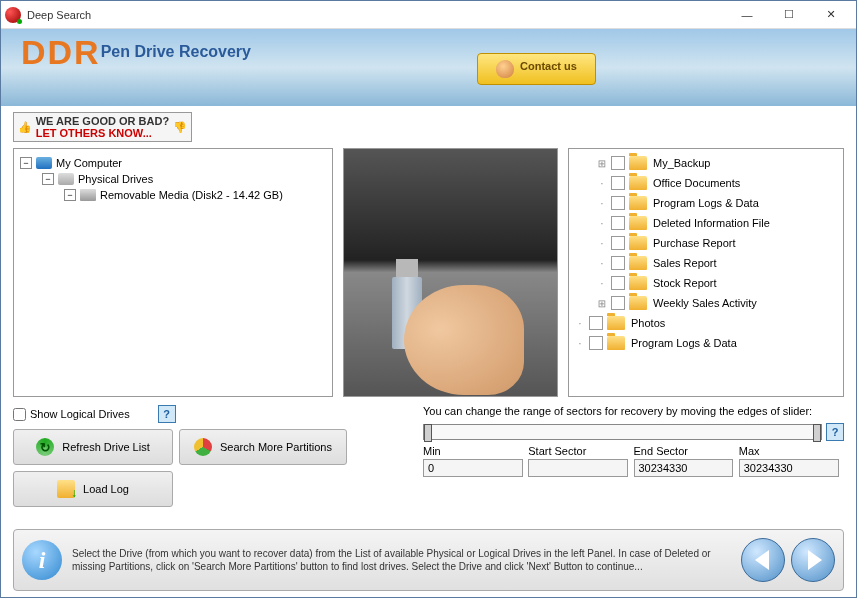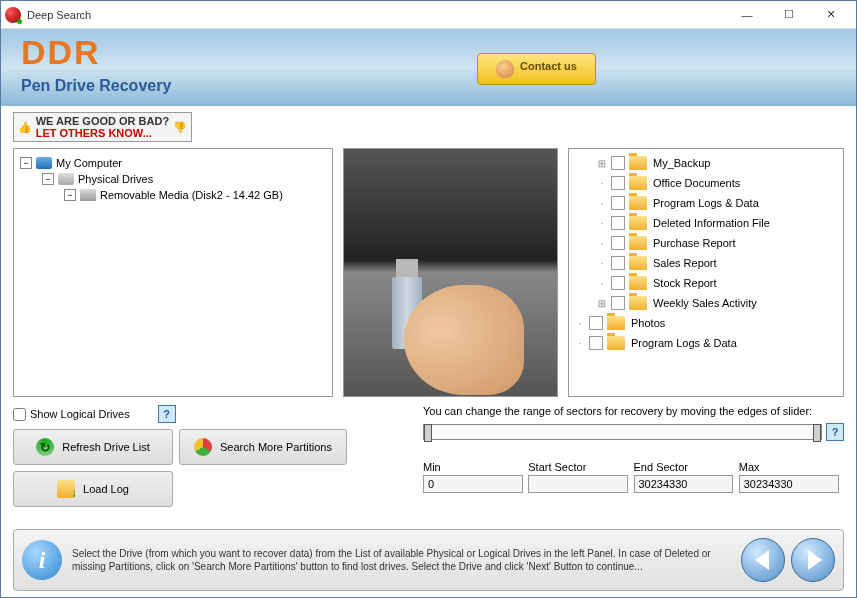--- a/index.html
+++ b/index.html
@@ -8,21 +8,21 @@
 .window { width: 857px; height: 598px; border: 1px solid #5a7aa0; display: flex; flex-direction: column; }
 
 .titlebar { height: 28px; background: #fff; display: flex; align-items: center; padding: 8px 4px; border-bottom: 1px solid #ddd; }
 .titlebar .app-icon { width: 16px; height: 16px; margin-right: 6px; background: radial-gradient(circle at 30% 30%, #f55, #900); border-radius: 50%; position: relative; }
 .titlebar .app-icon::after { content: ''; position: absolute; width: 5px; height: 5px; background: #0a0; border-radius: 50%; right: -1px; bottom: -1px; }
 .titlebar .title { flex: 1; color: #333; }
 .title-buttons { display: flex; }
 .title-btn { width: 42px; height: 24px; display: flex; align-items: center; justify-content: center; color: #333; cursor: pointer; }
 
 .banner { height: 80px; background: linear-gradient(180deg, #a0c8e8 0%, #d0e4f0 50%, #8bb8d8 100%); display: flex; align-items: flex-start; padding: 6px 20px; position: relative; }
-.banner-left { display: flex; flex-direction: column; }
+.banner-left { display: flex; flex-direction: row; }
 .logo { font-size: 34px; font-weight: bold; color: #e87722; font-family: 'Arial Black', sans-serif; letter-spacing: 2px; line-height: 1; }
 .product-name { font-size: 16px; color: #2a5a9a; font-weight: bold; margin-top: 8px; }
 .contact-btn { position: absolute; left: 460px; top: 24px; padding: 6px 18px; background: linear-gradient(180deg, #ffe680, #f0c020); border: 1px solid #c09000; border-radius: 4px; display: flex; align-items: flex-start; gap: 6px; font-weight: bold; color: #6a4a00; cursor: pointer; margin-left: 16px; }
 .contact-icon { width: 18px; height: 18px; background: radial-gradient(circle at 40% 35%, #ffd090, #d08040); border-radius: 50% 50% 45% 45%; position: relative; }
 
 .feedback-bar { padding: 6px 12px; }
 .feedback-btn { display: inline-flex; align-items: center; padding: 2px 4px; border: 1px solid #999; background: #f5f5f5; font-family: 'Courier New', monospace; font-size: 10px; font-weight: bold; }
 .feedback-btn .thumb-up { color: #0066cc; margin-right: 4px; }
 .feedback-btn .line1 { color: #333; }
 .feedback-btn .line2 { color: #c00; }
@@ -72,21 +72,21 @@
 .icon-refresh::after { content: '↻'; position: absolute; inset: 0; display: flex; align-items: center; justify-content: center; color: #050; font-size: 13px; font-weight: bold; }
 .icon-pie { background: conic-gradient(#e04040 0 120deg, #40b040 120deg 240deg, #f0c030 240deg 360deg); }
 .icon-load { width: 18px; height: 18px; background: linear-gradient(180deg, #ffe088, #f0b030); border-radius: 2px; position: relative; }
 .icon-load::after { content: '↓'; position: absolute; right: -2px; bottom: -2px; color: #0a0; font-weight: bold; font-size: 12px; }
 
 .right-controls { flex: 1; }
 .sector-text { margin-bottom: 6px; }
 .slider-row { display: flex; align-items: center; gap: 4px; }
 .slider-track { flex: 1; height: 16px; border: 1px solid #888; background: #f8f8f8; position: relative; }
 .slider-handle { position: absolute; top: -1px; width: 8px; height: 18px; background: #d0d0d0; border: 1px solid #555; cursor: ew-resize; }
-.sector-grid { display: flex; margin-top: 20px; }
+.sector-grid { display: flex; margin-top: 4px; }
 .sector-col { flex: 1; }
 .sector-col label { display: block; margin-bottom: 2px; }
 .sector-col input { width: 95%; border: 1px solid #999; padding: 2px 4px; background: #f5f5f5; }
 .sector-col.right input { }
 
 .footer { margin: 8px 12px 6px; padding: 8px; border: 1px solid #aaa; border-radius: 4px; background: linear-gradient(180deg, #f4f4f4, #e0e0e0); display: flex; align-items: center; gap: 10px; }
 .info-icon { width: 40px; height: 40px; border-radius: 50%; background: radial-gradient(circle at 35% 30%, #a8d8ff, #3088d0); display: flex; align-items: center; justify-content: center; color: #fff; font-size: 24px; font-weight: bold; font-style: italic; font-family: Georgia, serif; }
 .footer-text { flex: 1; font-size: 10px; line-height: 1.3; color: #333; }
 .nav-btns { display: flex; gap: 6px; }
 .nav-btn { width: 44px; height: 44px; border-radius: 50%; background: radial-gradient(circle at 35% 30%, #d0e8ff, #5090c8); border: 1px solid #3a6a9a; display: flex; align-items: center; justify-content: center; cursor: pointer; }

